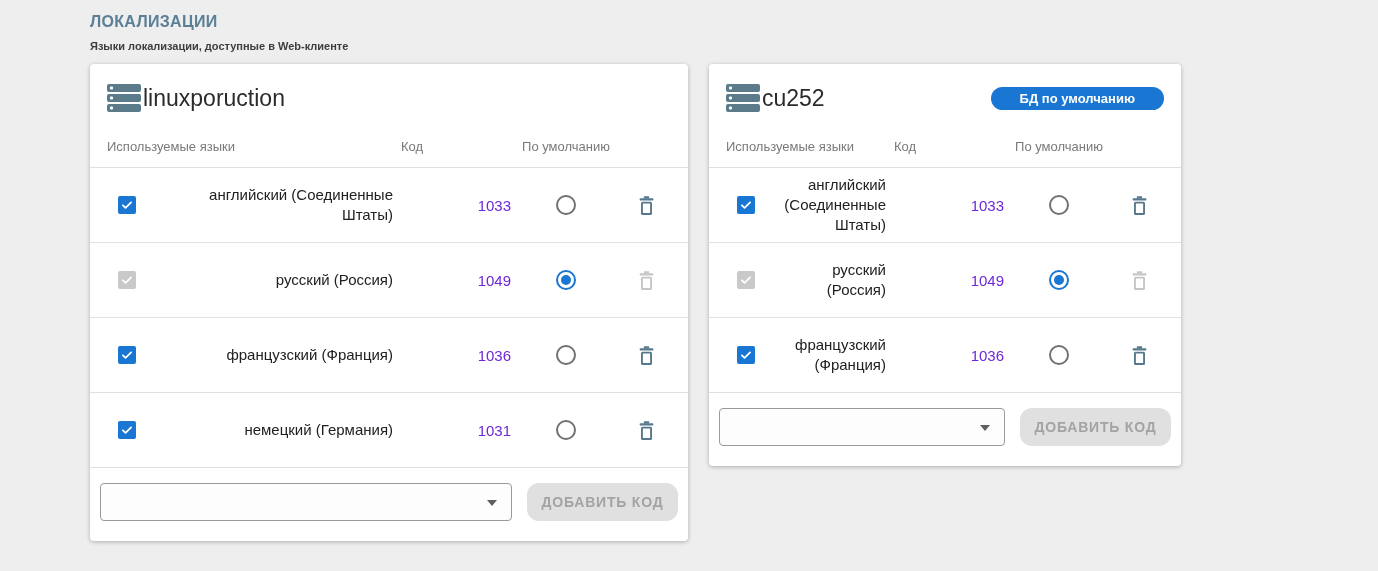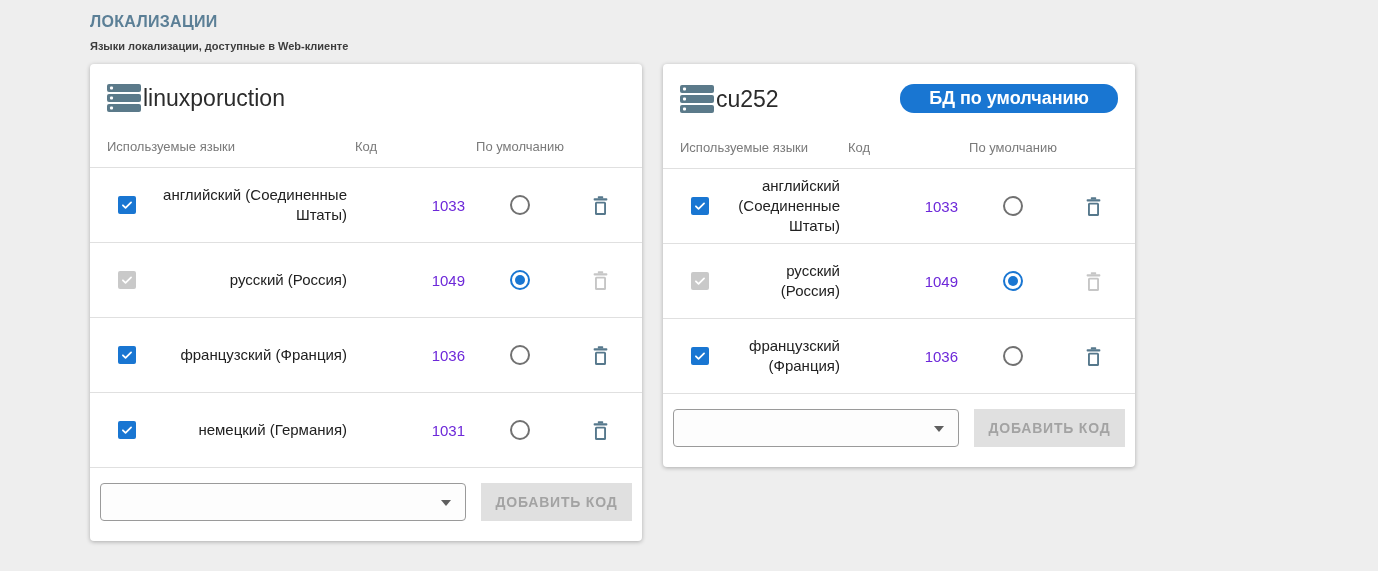--- a/index.html
+++ b/index.html
@@ -29,41 +29,41 @@
     align-items: flex-start;
     gap: 21px;
     margin-top: 8px;
   }
   .card {
     background: #ffffff;
     border-radius: 4px;
     box-shadow: 0 1px 4px rgba(0,0,0,0.28);
     overflow: hidden;
   }
-  .card-0 { width: 552px; }
+  .card-0 { width: 598px; }
   .card-1 { width: 472px; }
 
   .card-header {
     display: flex;
     align-items: center;
     padding: 20px 17px 14px 17px;
   }
   .db-icon { width: 34px; height: 28px; flex: 0 0 auto; color: #5b7a8a; }
   .card-name {
     font-size: 23px;
     font-weight: 400;
     color: #2b2b2b;
     margin-left: 2px;
     line-height: 28px;
   }
   .badge {
     margin-left: auto;
     background: #1976d2;
     color: #ffffff;
-    font-size: 18px;
+    font-size: 13px;
     font-weight: 700;
     border-radius: 14px;
     padding: 4px 29px;
     white-space: nowrap;
   }
 
   .thead, .row {
     display: grid;
     grid-template-columns: 53px 1fr 110px 110px 50px;
     align-items: center;
@@ -142,21 +142,21 @@
     top: 16px;
     width: 0; height: 0;
     border-left: 5px solid transparent;
     border-right: 5px solid transparent;
     border-top: 6px solid #5f5f5f;
   }
   .add-btn {
     width: 151px;
     height: 38px;
     border: none;
-    border-radius: 0;
+    border-radius: 12px;
     background: #e0e0e0;
     color: #a3a3a3;
     font-family: "Liberation Sans", sans-serif;
     font-size: 14px;
     font-weight: 700;
     letter-spacing: 0.8px;
     white-space: nowrap;
   }
 </style>
 </head>

